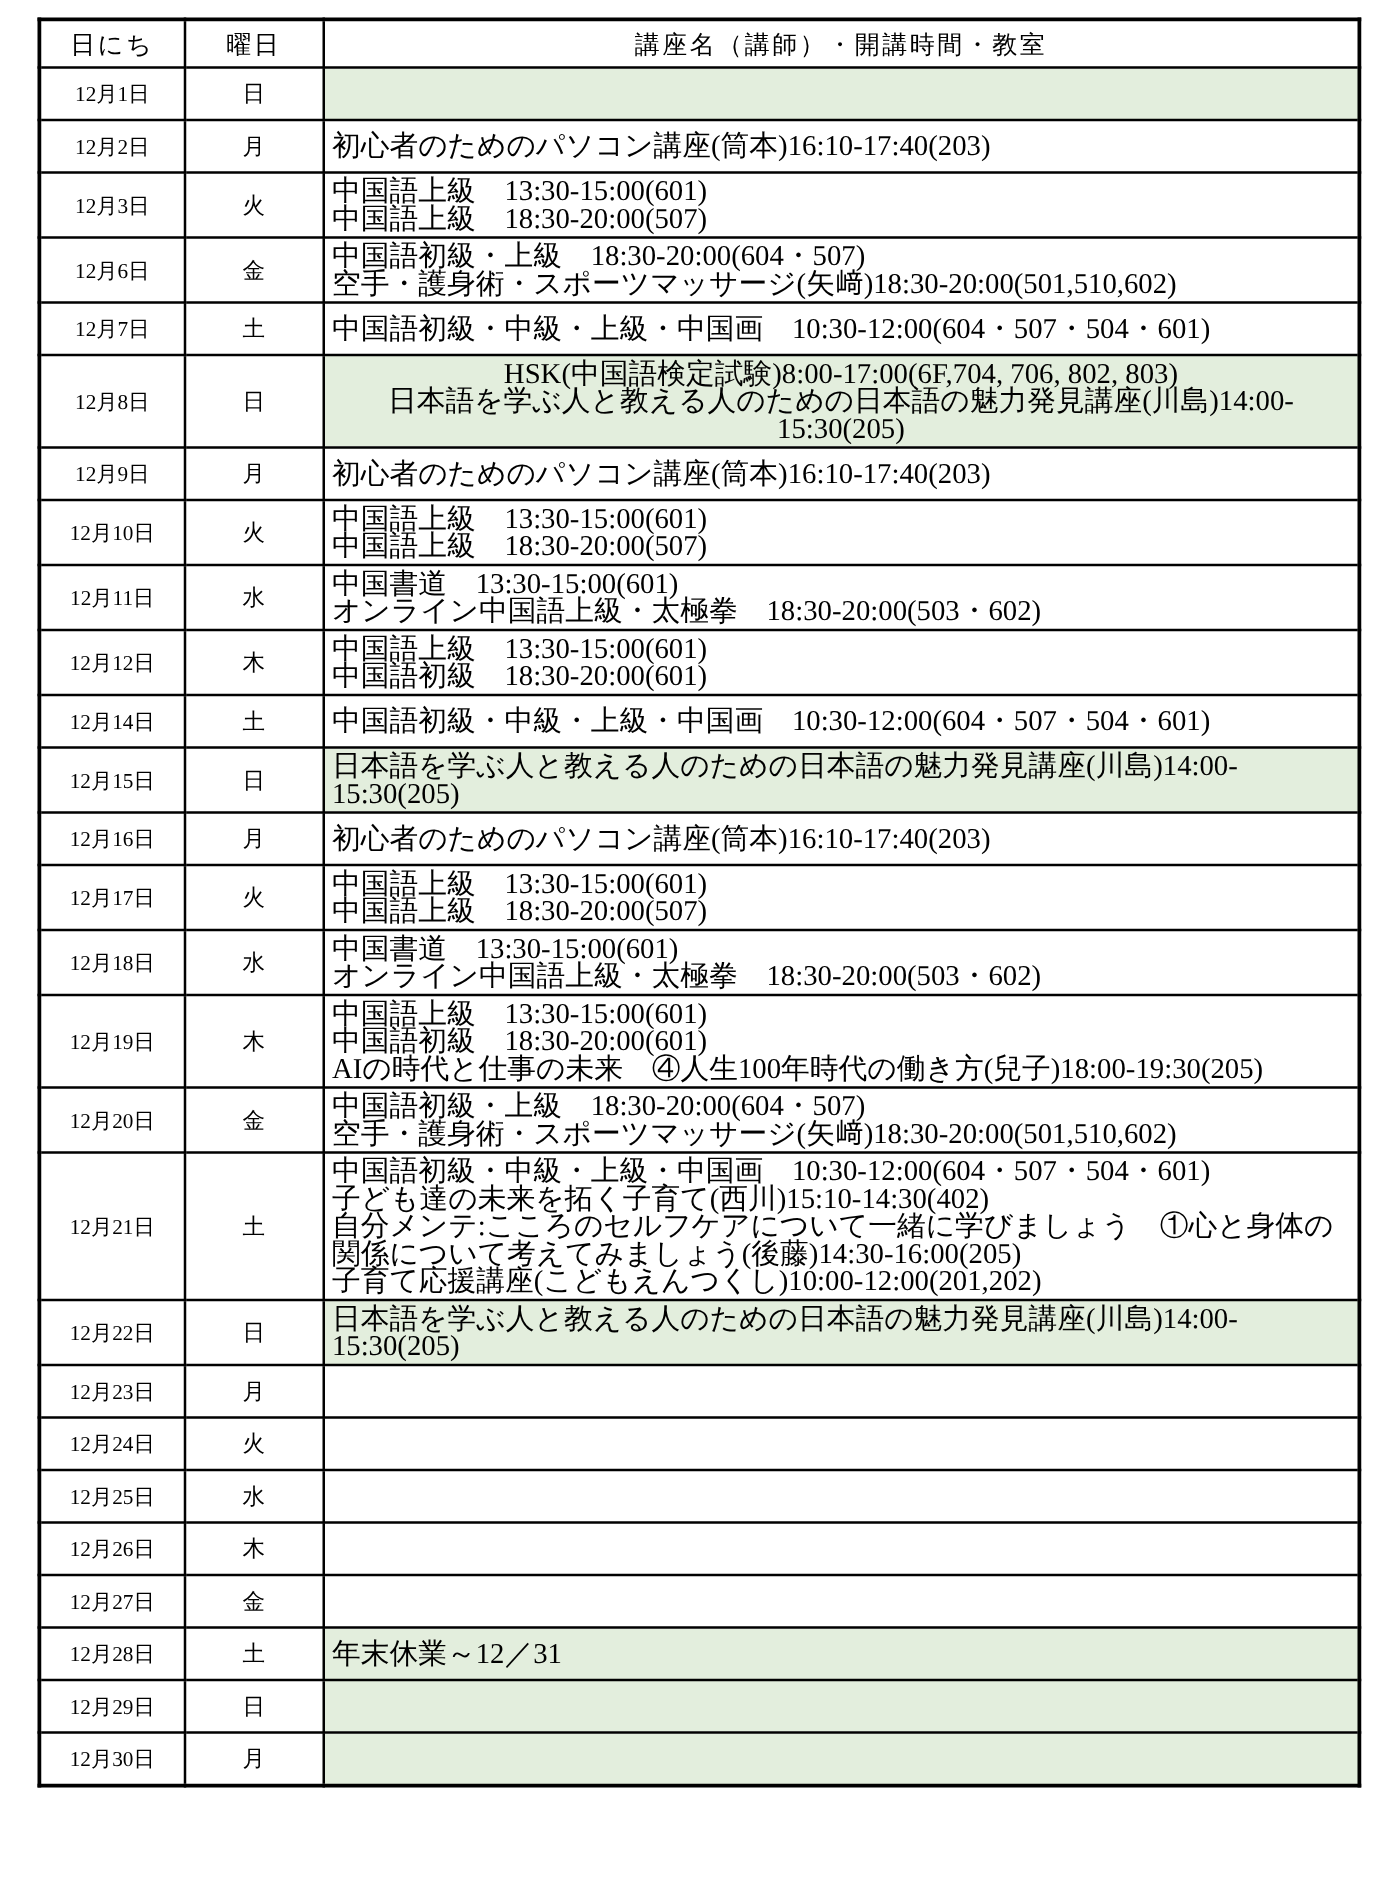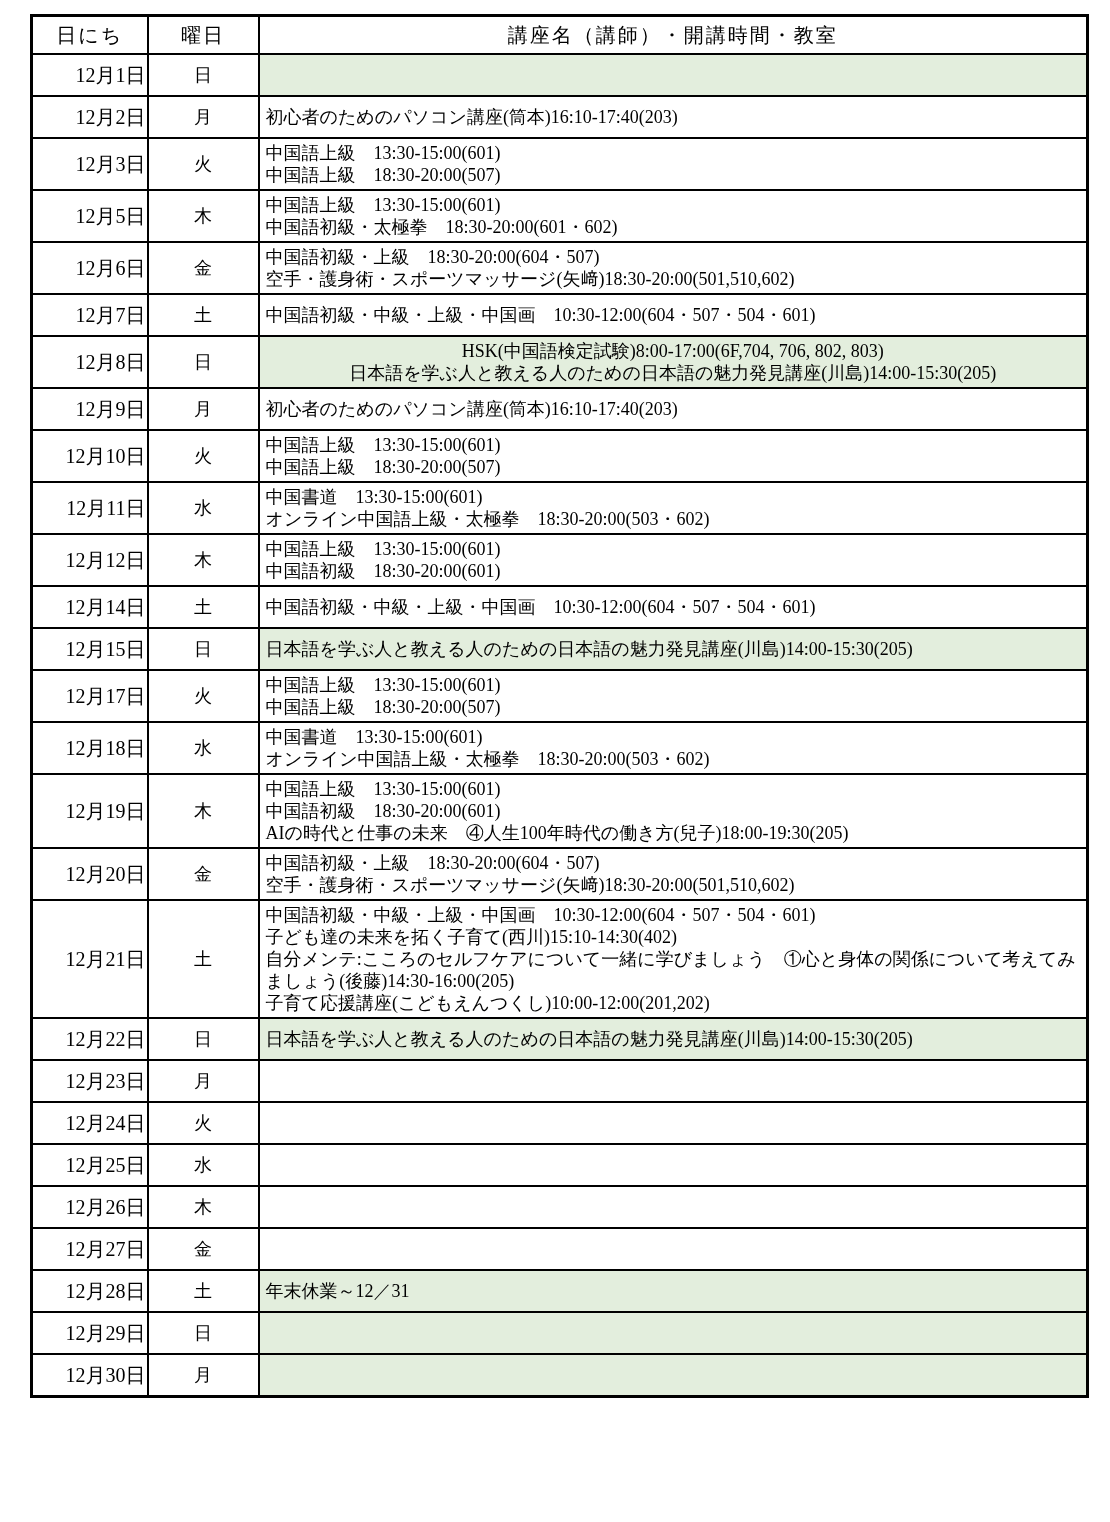--- a/index.html
+++ b/index.html
@@ -36,31 +36,31 @@
   th.hdr {
     height: 36px;
     font-weight: normal;
     font-size: 20px;
     text-align: center;
     letter-spacing: 2px;
     padding: 0 2px;
   }
   td.date-cell {
     height: 38px;
-    text-align: right;
-    font-size: 20px;
+    text-align: center;
+    font-size: 17px;
     white-space: nowrap;
   }
   td.day-cell {
     text-align: center;
     font-size: 18px;
   }
   td.course-cell {
     padding: 3px 6px;
-    font-size: 18px;
+    font-size: 23px;
     line-height: 22px;
     text-align: left;
   }
   td.course-cell .line {
     white-space: normal;
   }
 </style>
 </head>
 <body>
 
@@ -93,28 +93,20 @@
     </tr>
         <tr>
       <td class="date-cell">12月3日</td>
       <td class="day-cell">火</td>
       <td class="course-cell">
             <div class="line">中国語上級　13:30-15:00(601)</div>
             <div class="line">中国語上級　18:30-20:00(507)</div>
           </td>
     </tr>
         <tr>
-      <td class="date-cell">12月5日</td>
-      <td class="day-cell">木</td>
-      <td class="course-cell">
-            <div class="line">中国語上級　13:30-15:00(601)</div>
-            <div class="line">中国語初級・太極拳　18:30-20:00(601・602)</div>
-          </td>
-    </tr>
-        <tr>
       <td class="date-cell">12月6日</td>
       <td class="day-cell">金</td>
       <td class="course-cell">
             <div class="line">中国語初級・上級　18:30-20:00(604・507)</div>
             <div class="line">空手・護身術・スポーツマッサージ(矢﨑)18:30-20:00(501,510,602)</div>
           </td>
     </tr>
         <tr>
       <td class="date-cell">12月7日</td>
       <td class="day-cell">土</td>
@@ -166,20 +158,27 @@
       <td class="day-cell">土</td>
       <td class="course-cell">
             <div class="line">中国語初級・中級・上級・中国画　10:30-12:00(604・507・504・601)</div>
           </td>
     </tr>
         <tr>
       <td class="date-cell">12月15日</td>
       <td class="day-cell">日</td>
       <td class="course-cell" style="background: rgb(227, 238, 221);">
             <div class="line">日本語を学ぶ人と教える人のための日本語の魅力発見講座(川島)14:00-15:30(205)</div>
+          </td>
+    </tr>
+        <tr>
+      <td class="date-cell">12月16日</td>
+      <td class="day-cell">月</td>
+      <td class="course-cell">
+            <div class="line">初心者のためのパソコン講座(筒本)16:10-17:40(203)</div>
           </td>
     </tr>
         <tr>
       <td class="date-cell">12月17日</td>
       <td class="day-cell">火</td>
       <td class="course-cell">
             <div class="line">中国語上級　13:30-15:00(601)</div>
             <div class="line">中国語上級　18:30-20:00(507)</div>
           </td>
     </tr>

